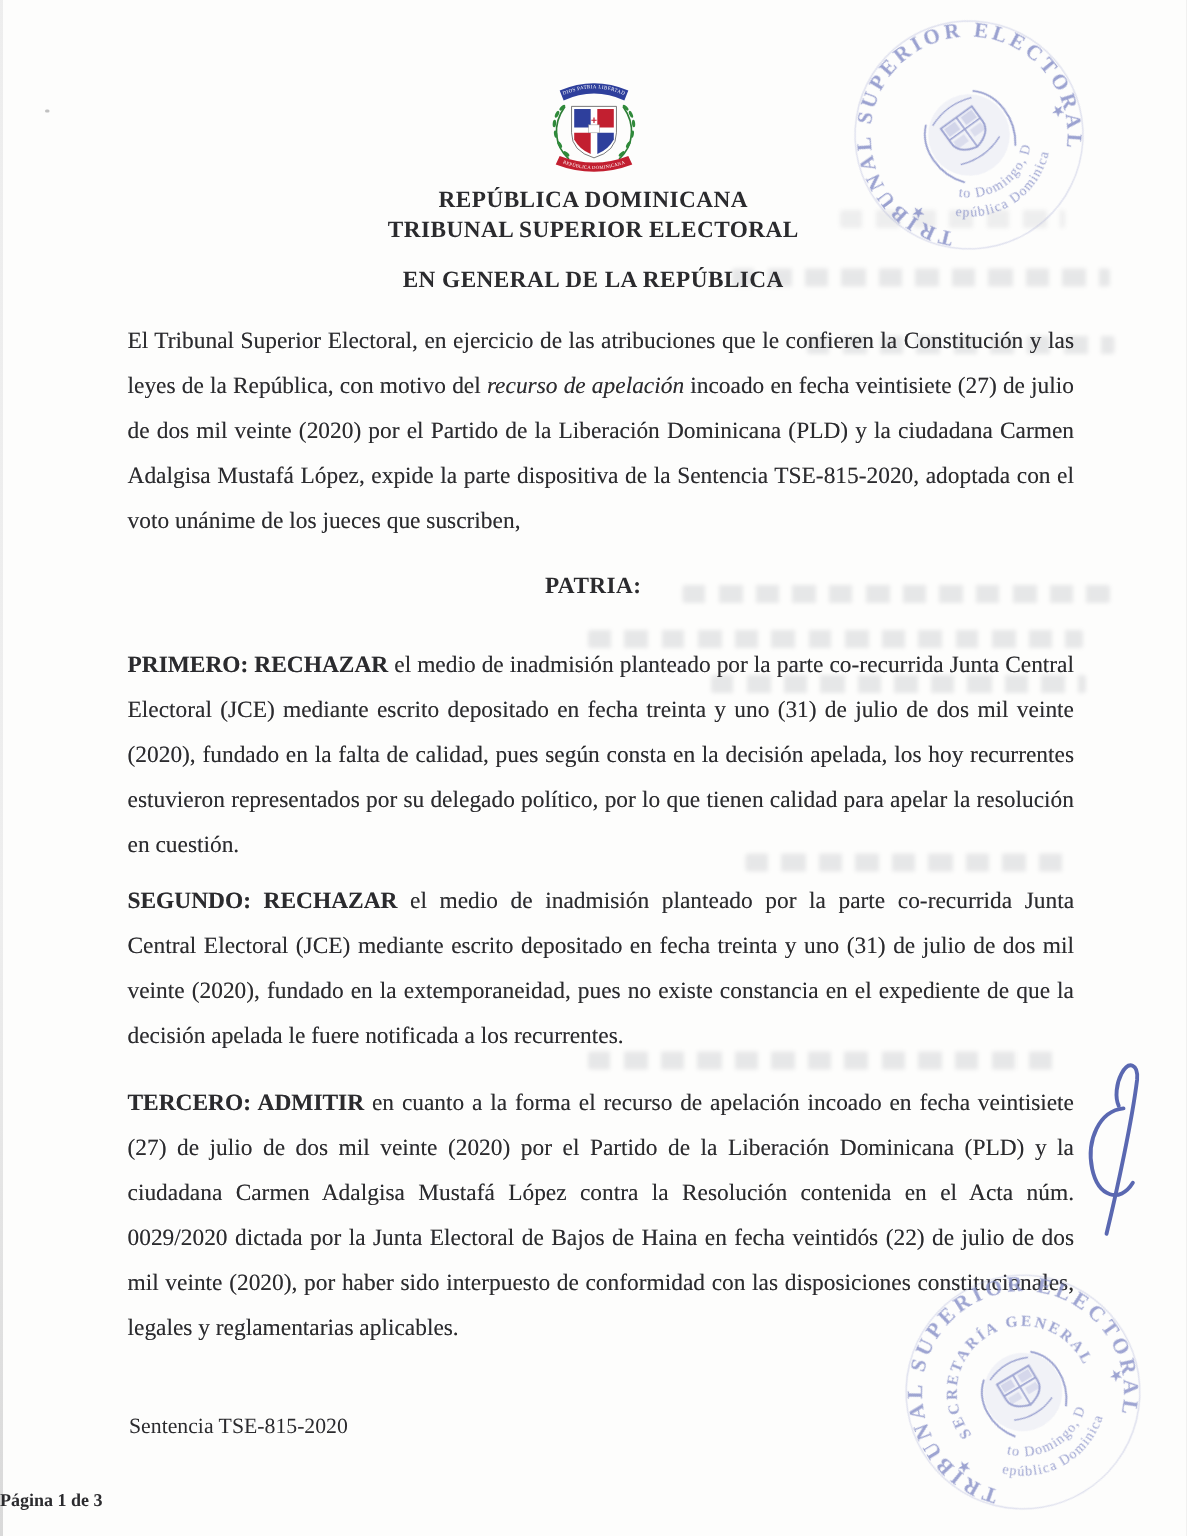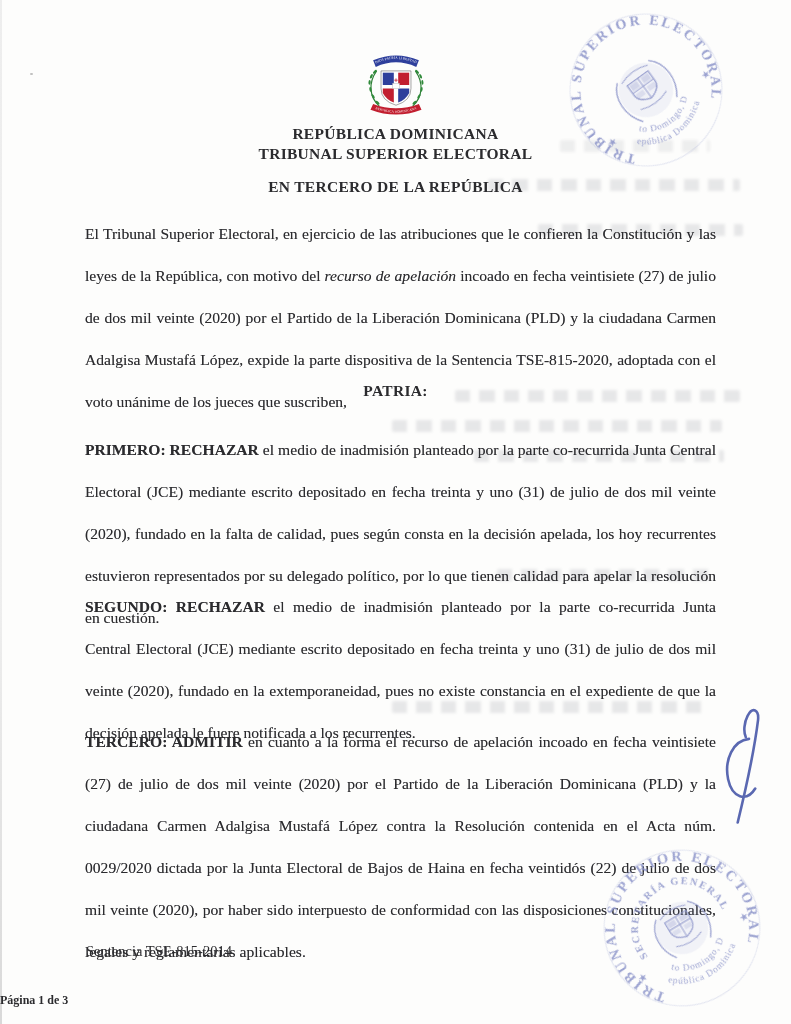--- a/index.html
+++ b/index.html
@@ -6,21 +6,21 @@
   .page{
     position:relative;width:791px;height:1024px;background:#fdfdfc;overflow:hidden;
     font-family:"Liberation Serif","DejaVu Serif",serif;color:#2b2b2e;margin:0 auto;
   }
   .edge-strip{position:absolute;left:0;top:0;width:2px;height:1024px;
     background:linear-gradient(#ececec 0 60%, #d5d5d5);opacity:.9;}
   .speck{position:absolute;left:30px;top:73px;width:3px;height:2px;background:#9a9a9a;opacity:.6;border-radius:1px;}
   .hdr{position:absolute;left:0;width:100%;text-align:center;font-weight:bold;
     font-size:15.5px;line-height:20px;letter-spacing:.3px;}
   .doc-text{position:absolute;left:85px;width:631px;margin:0;text-align:justify;
-    font-size:15.6px;line-height:42px;text-shadow:0 0 .4px rgba(45,45,50,.45);}
+    font-size:15.6px;line-height:30px;text-shadow:0 0 .4px rgba(45,45,50,.45);}
   .ord{font-weight:bold;text-underline-offset:2.5px;text-decoration-thickness:1.3px;}
   .bld{font-weight:bold;}
   .footer-ref{position:absolute;left:86px;top:943px;font-size:14.5px;}
   .footer-page{position:absolute;left:0;top:961px;width:100%;text-align:left;font-weight:bold;font-size:12px;margin-top:32px;}
   .ghost{position:absolute;height:12px;filter:blur(1.4px);opacity:.15;border-radius:2px;
     background:repeating-linear-gradient(90deg,#6b6f7a 0 15px,transparent 15px 24px,#6b6f7a 24px 40px,transparent 40px 49px);}
   .coat{position:absolute;left:352px;top:48px;width:88px;height:74px;}
   .stamp{position:absolute;filter:blur(.35px);}
   .stamp-top{left:566px;top:10px;width:160px;height:160px;transform:rotate(-36deg);opacity:.88;}
   .stamp-bottom{left:600px;top:846px;width:164px;height:164px;transform:rotate(-31deg);opacity:.85;}
@@ -91,33 +91,33 @@
     <path d="M 50,34.5 v 4 M 48,36.5 h 4" stroke="#c21f30" stroke-width=".9" fill="none"></path>
 
     <path d="M 21,70 Q 50,81 79,70 L 76,63.5 Q 50,73.5 24,63.5 Z" fill="#c21f30"></path>
     <text font-size="3.6" fill="#ffffff" letter-spacing=".2" text-anchor="middle">
       <textPath href="#coat-motto-bottom" startOffset="50%">REPÚBLICA DOMINICANA</textPath>
     </text>
   </svg>
 
   <div class="hdr" style="top:124px">REPÚBLICA DOMINICANA</div>
   <div class="hdr" style="top:144px">TRIBUNAL SUPERIOR ELECTORAL</div>
-  <div class="hdr" style="top:177px">EN TERCERO DE LA REPÚBLICA</div>
+  <div class="hdr" style="top:177px">EN GENERAL DE LA REPÚBLICA</div>
 
   <p class="doc-text" style="top:213px"><span>El Tribunal Superior Electoral, en ejercicio de las atribuciones que le confieren la Constitución y las leyes de la República, con motivo del </span><i>recurso de apelación</i><span> incoado en fecha veintisiete (27) de julio de dos mil veinte (2020) por el Partido de la Liberación Dominicana (PLD) y la ciudadana Carmen Adalgisa Mustafá López, expide la parte dispositiva de la Sentencia TSE-815-2020, adoptada con el voto unánime de los jueces que suscriben,</span></p>
 
   <div class="hdr" style="top:381px">PATRIA:</div>
 
   <p class="doc-text" style="top:429px"><span class="ord">PRIMERO</span><span class="bld">: </span><span class="bld">RECHAZAR</span><span> el medio de inadmisión planteado por la parte co-recurrida Junta Central Electoral (JCE) mediante escrito depositado en fecha treinta y uno (31) de julio de dos mil veinte (2020), fundado en la falta de calidad, pues según consta en la decisión apelada, los hoy recurrentes estuvieron representados por su delegado político, por lo que tienen calidad para apelar la resolución en cuestión.</span></p>
 
   <p class="doc-text" style="top:586px"><span class="ord">SEGUNDO</span><span class="bld">: </span><span class="bld">RECHAZAR</span><span> el medio de inadmisión planteado por la parte co-recurrida Junta Central Electoral (JCE) mediante escrito depositado en fecha treinta y uno (31) de julio de dos mil veinte (2020), fundado en la extemporaneidad, pues no existe constancia en el expediente de que la decisión apelada le fuere notificada a los recurrentes.</span></p>
 
   <p class="doc-text" style="top:721px"><span class="ord">TERCERO</span><span class="bld">: </span><span class="bld">ADMITIR</span><span> en cuanto a la forma el recurso de apelación incoado en fecha veintisiete (27) de julio de dos mil veinte (2020) por el Partido de la Liberación Dominicana (PLD) y la ciudadana Carmen Adalgisa Mustafá López contra la Resolución contenida en el Acta núm. 0029/2020 dictada por la Junta Electoral de Bajos de Haina en fecha veintidós (22) de julio de dos mil veinte (2020), por haber sido interpuesto de conformidad con las disposiciones constitucionales, legales y reglamentarias aplicables.</span></p>
 
-  <div class="footer-ref">Sentencia TSE-815-2014</div>
+  <div class="footer-ref">Sentencia TSE-815-2020</div>
   <div class="footer-page">Página 1 de 3</div>
 
   <svg class="stamp stamp-top" viewBox="0 0 200 200">
     <defs>
       <path id="t-ring" d="M 42,158 A 82,82 0 1 1 158,158"></path>
       <path id="t-city" d="M 63.2,136.8 A 52,52 0 0 0 136.8,136.8"></path>
       <path id="t-country" d="M 51.9,148.1 A 68,68 0 0 0 148.1,148.1"></path>
     </defs>
     <g fill="#8d95ca" stroke="#8d95ca">
       <circle cx="100" cy="100" r="95" fill="none" stroke-width="1.2" stroke-opacity=".3"></circle>

